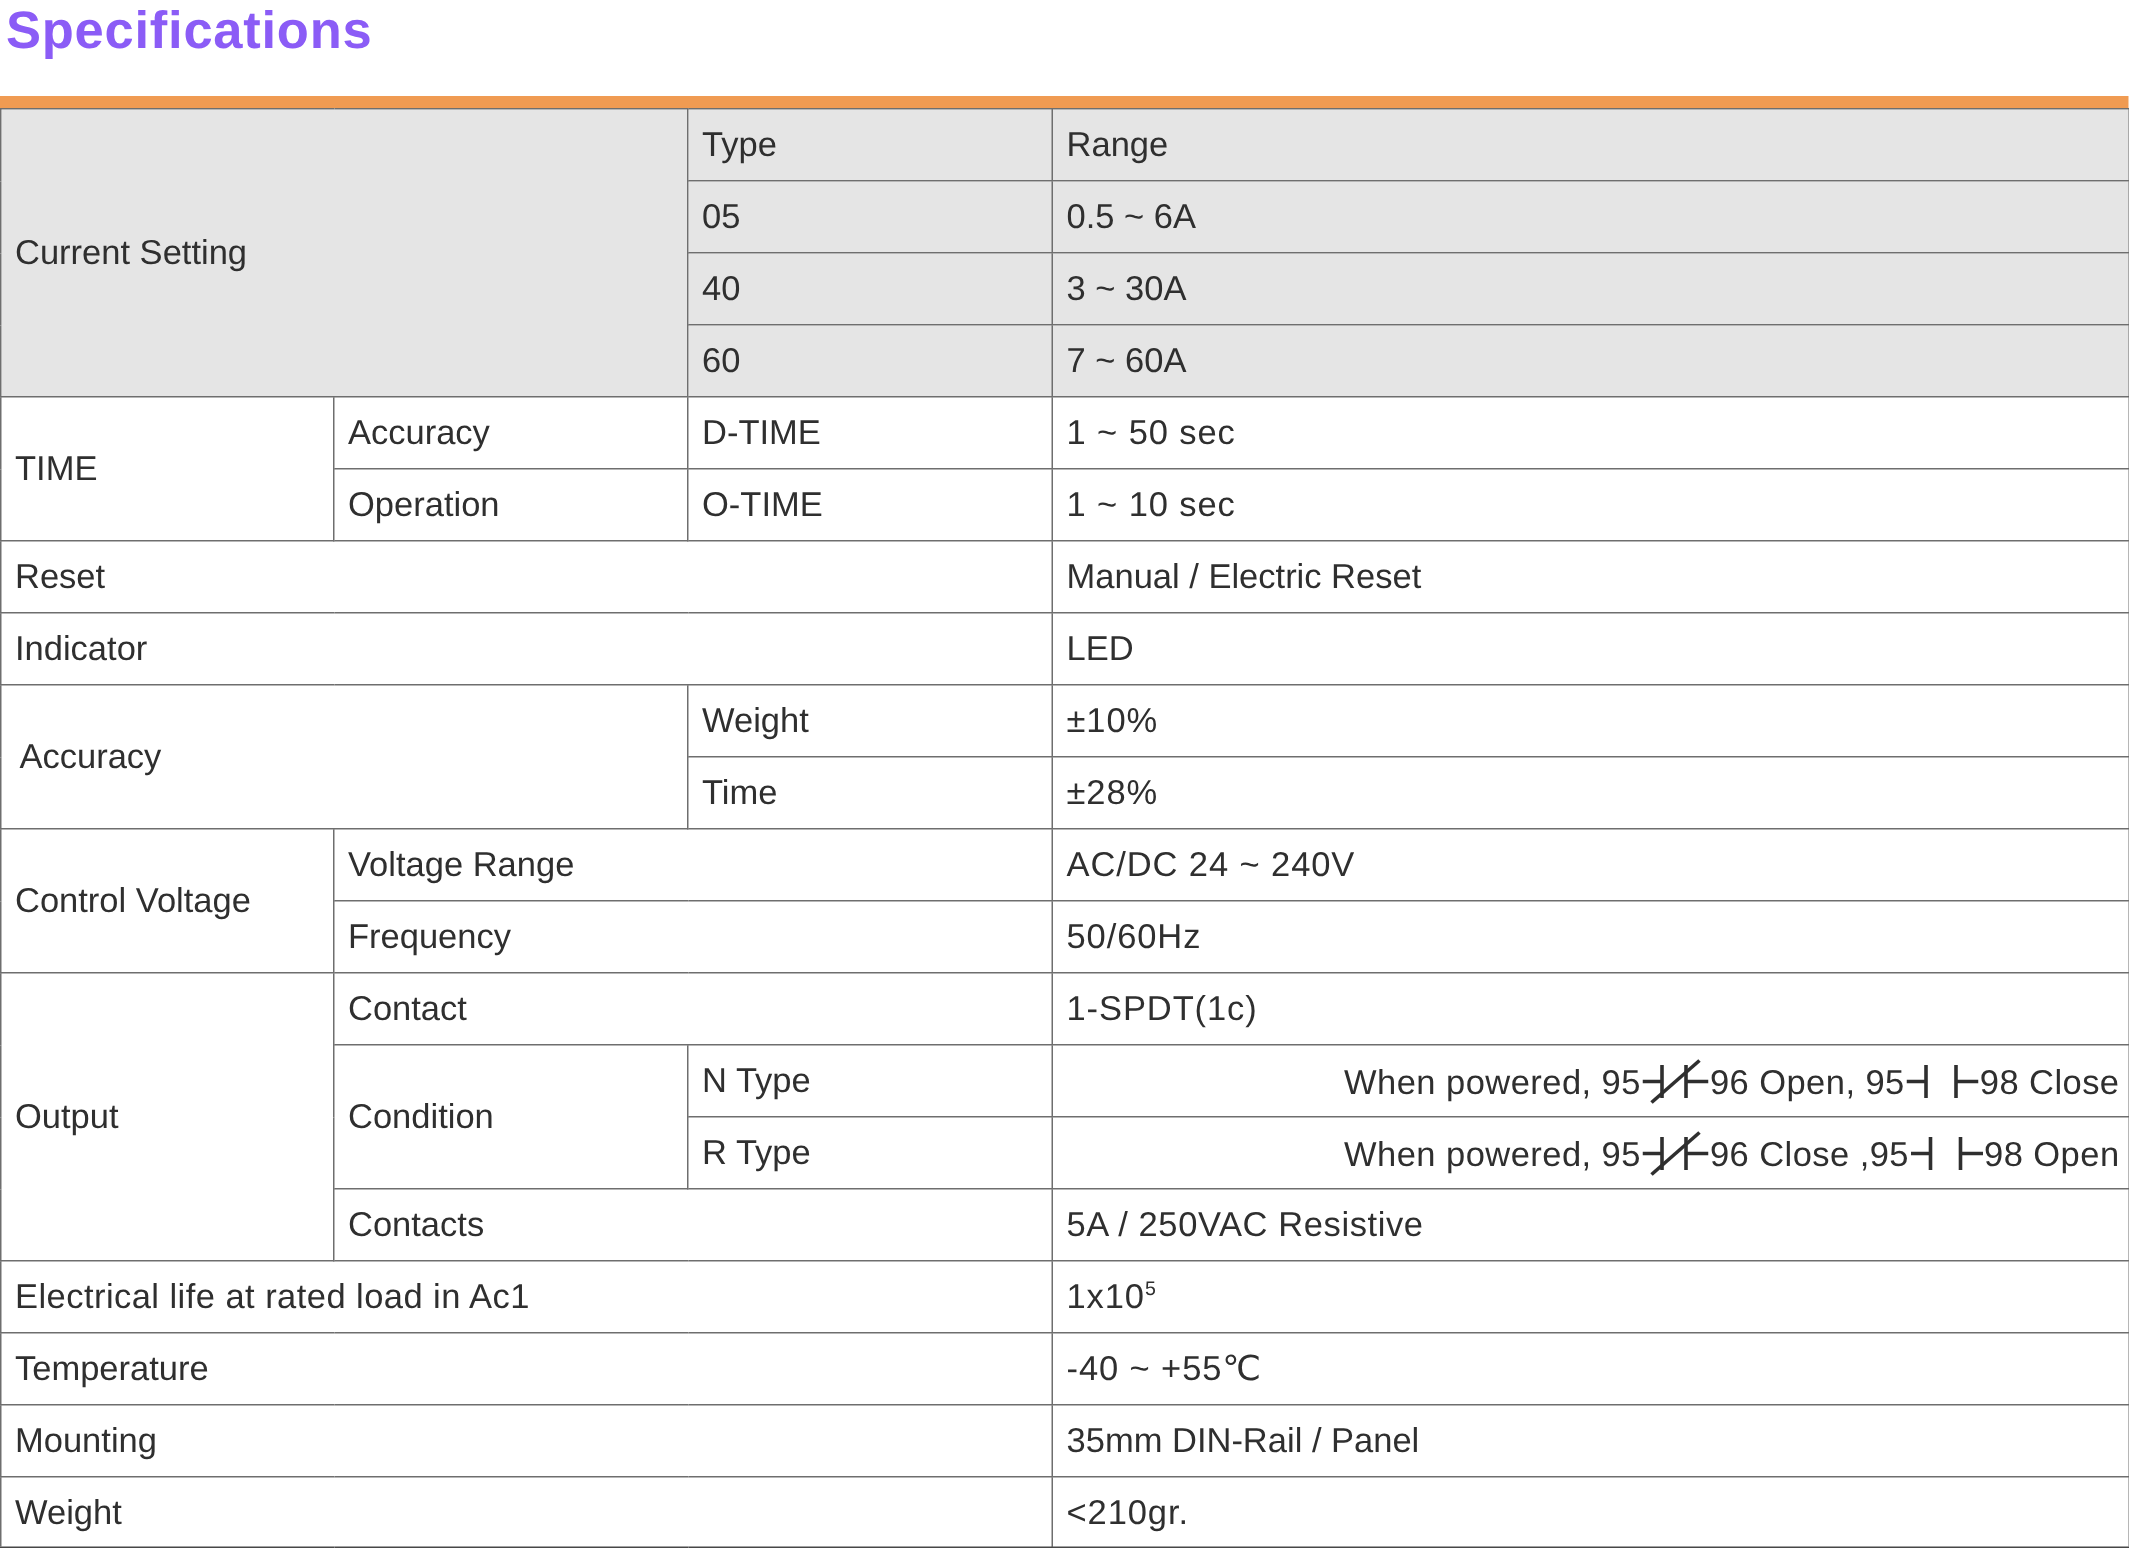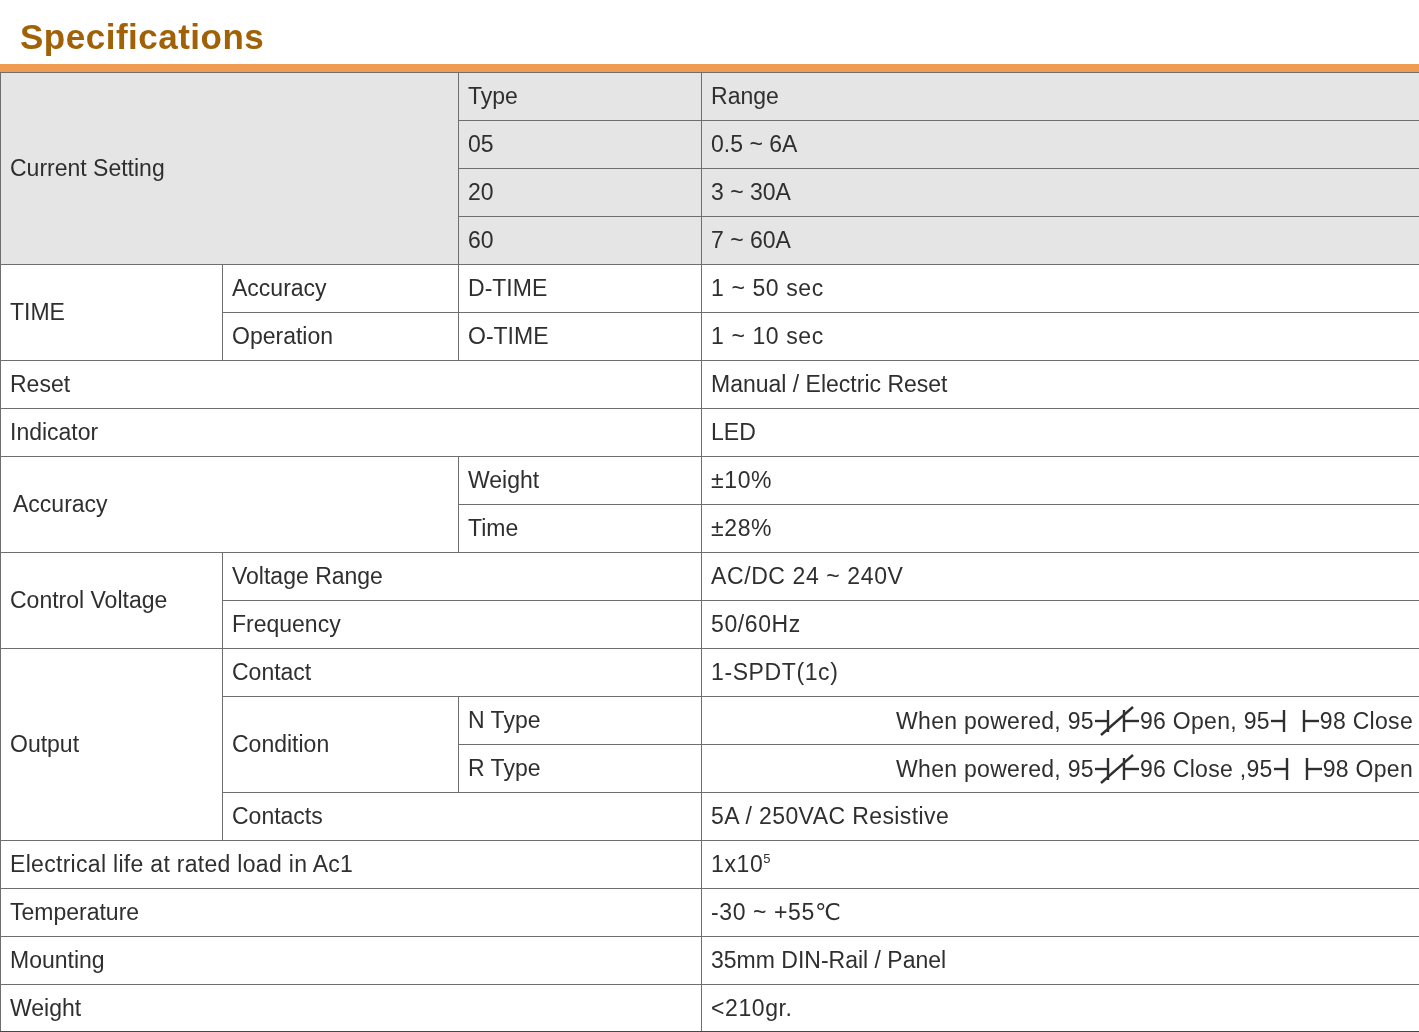--- a/index.html
+++ b/index.html
@@ -3,22 +3,22 @@
 <meta charset="utf-8">
 <style>
   html,body{margin:0;padding:0;background:#ffffff;}
   body{
     width:1419px;height:1032px;overflow:hidden;
     font-family:"Liberation Sans","DejaVu Sans",sans-serif;
     color:#2f2f2f;
     -webkit-font-smoothing:antialiased;
   }
   .page-title{
-    font-size:35px;font-weight:bold;color:#a16207;
-    margin:16px;padding:2px 0 0 4px;line-height:1.1;
+    font-size:35px;font-weight:bold;color:#8b5cf6;
+    margin:0;padding:2px 0 0 4px;line-height:1.1;
     letter-spacing:0.5px;
   }
   .accent-bar{
     position:absolute;left:0;top:64px;width:1419px;height:8px;
     background:#f09b52;
   }
   table.spec{
     position:absolute;left:0;top:72px;width:1419px;
     border-collapse:collapse;table-layout:fixed;
     border-left:1px solid #8a8a8a;
@@ -65,21 +65,21 @@
       <tr>
     <td class="gray" colspan="2" rowspan="4">Current Setting</td>
     <td class="gray c2">Type</td>
     <td class="gray val-plain">Range</td>
   </tr>
   <tr>
     <td class="gray c2">05</td>
     <td class="gray val-plain">0.5 ~ 6A</td>
   </tr>
   <tr>
-    <td class="gray c2">20</td>
+    <td class="gray c2">40</td>
     <td class="gray val-plain">3 ~ 30A</td>
   </tr>
   <tr>
     <td class="gray c2">60</td>
     <td class="gray val-plain">7 ~ 60A</td>
   </tr>
 
   <tr>
     <td rowspan="2">TIME</td>
     <td class="c1">Accuracy</td>
@@ -177,21 +177,21 @@
 
   <tr>
     <td colspan="3" style="letter-spacing:0.3px">Electrical life at rated load in Ac1</td>
     <td class="val">
       <span>1x10</span><sup class="exp">5</sup>
     </td>
   </tr>
 
   <tr>
     <td colspan="3">Temperature</td>
-    <td class="val">-30 ~ +55℃</td>
+    <td class="val">-40 ~ +55℃</td>
   </tr>
 
   <tr>
     <td colspan="3">Mounting</td>
     <td class="val-plain">35mm DIN-Rail / Panel</td>
   </tr>
 
   <tr>
     <td colspan="3">Weight</td>
     <td class="val">&lt;210gr.</td>

